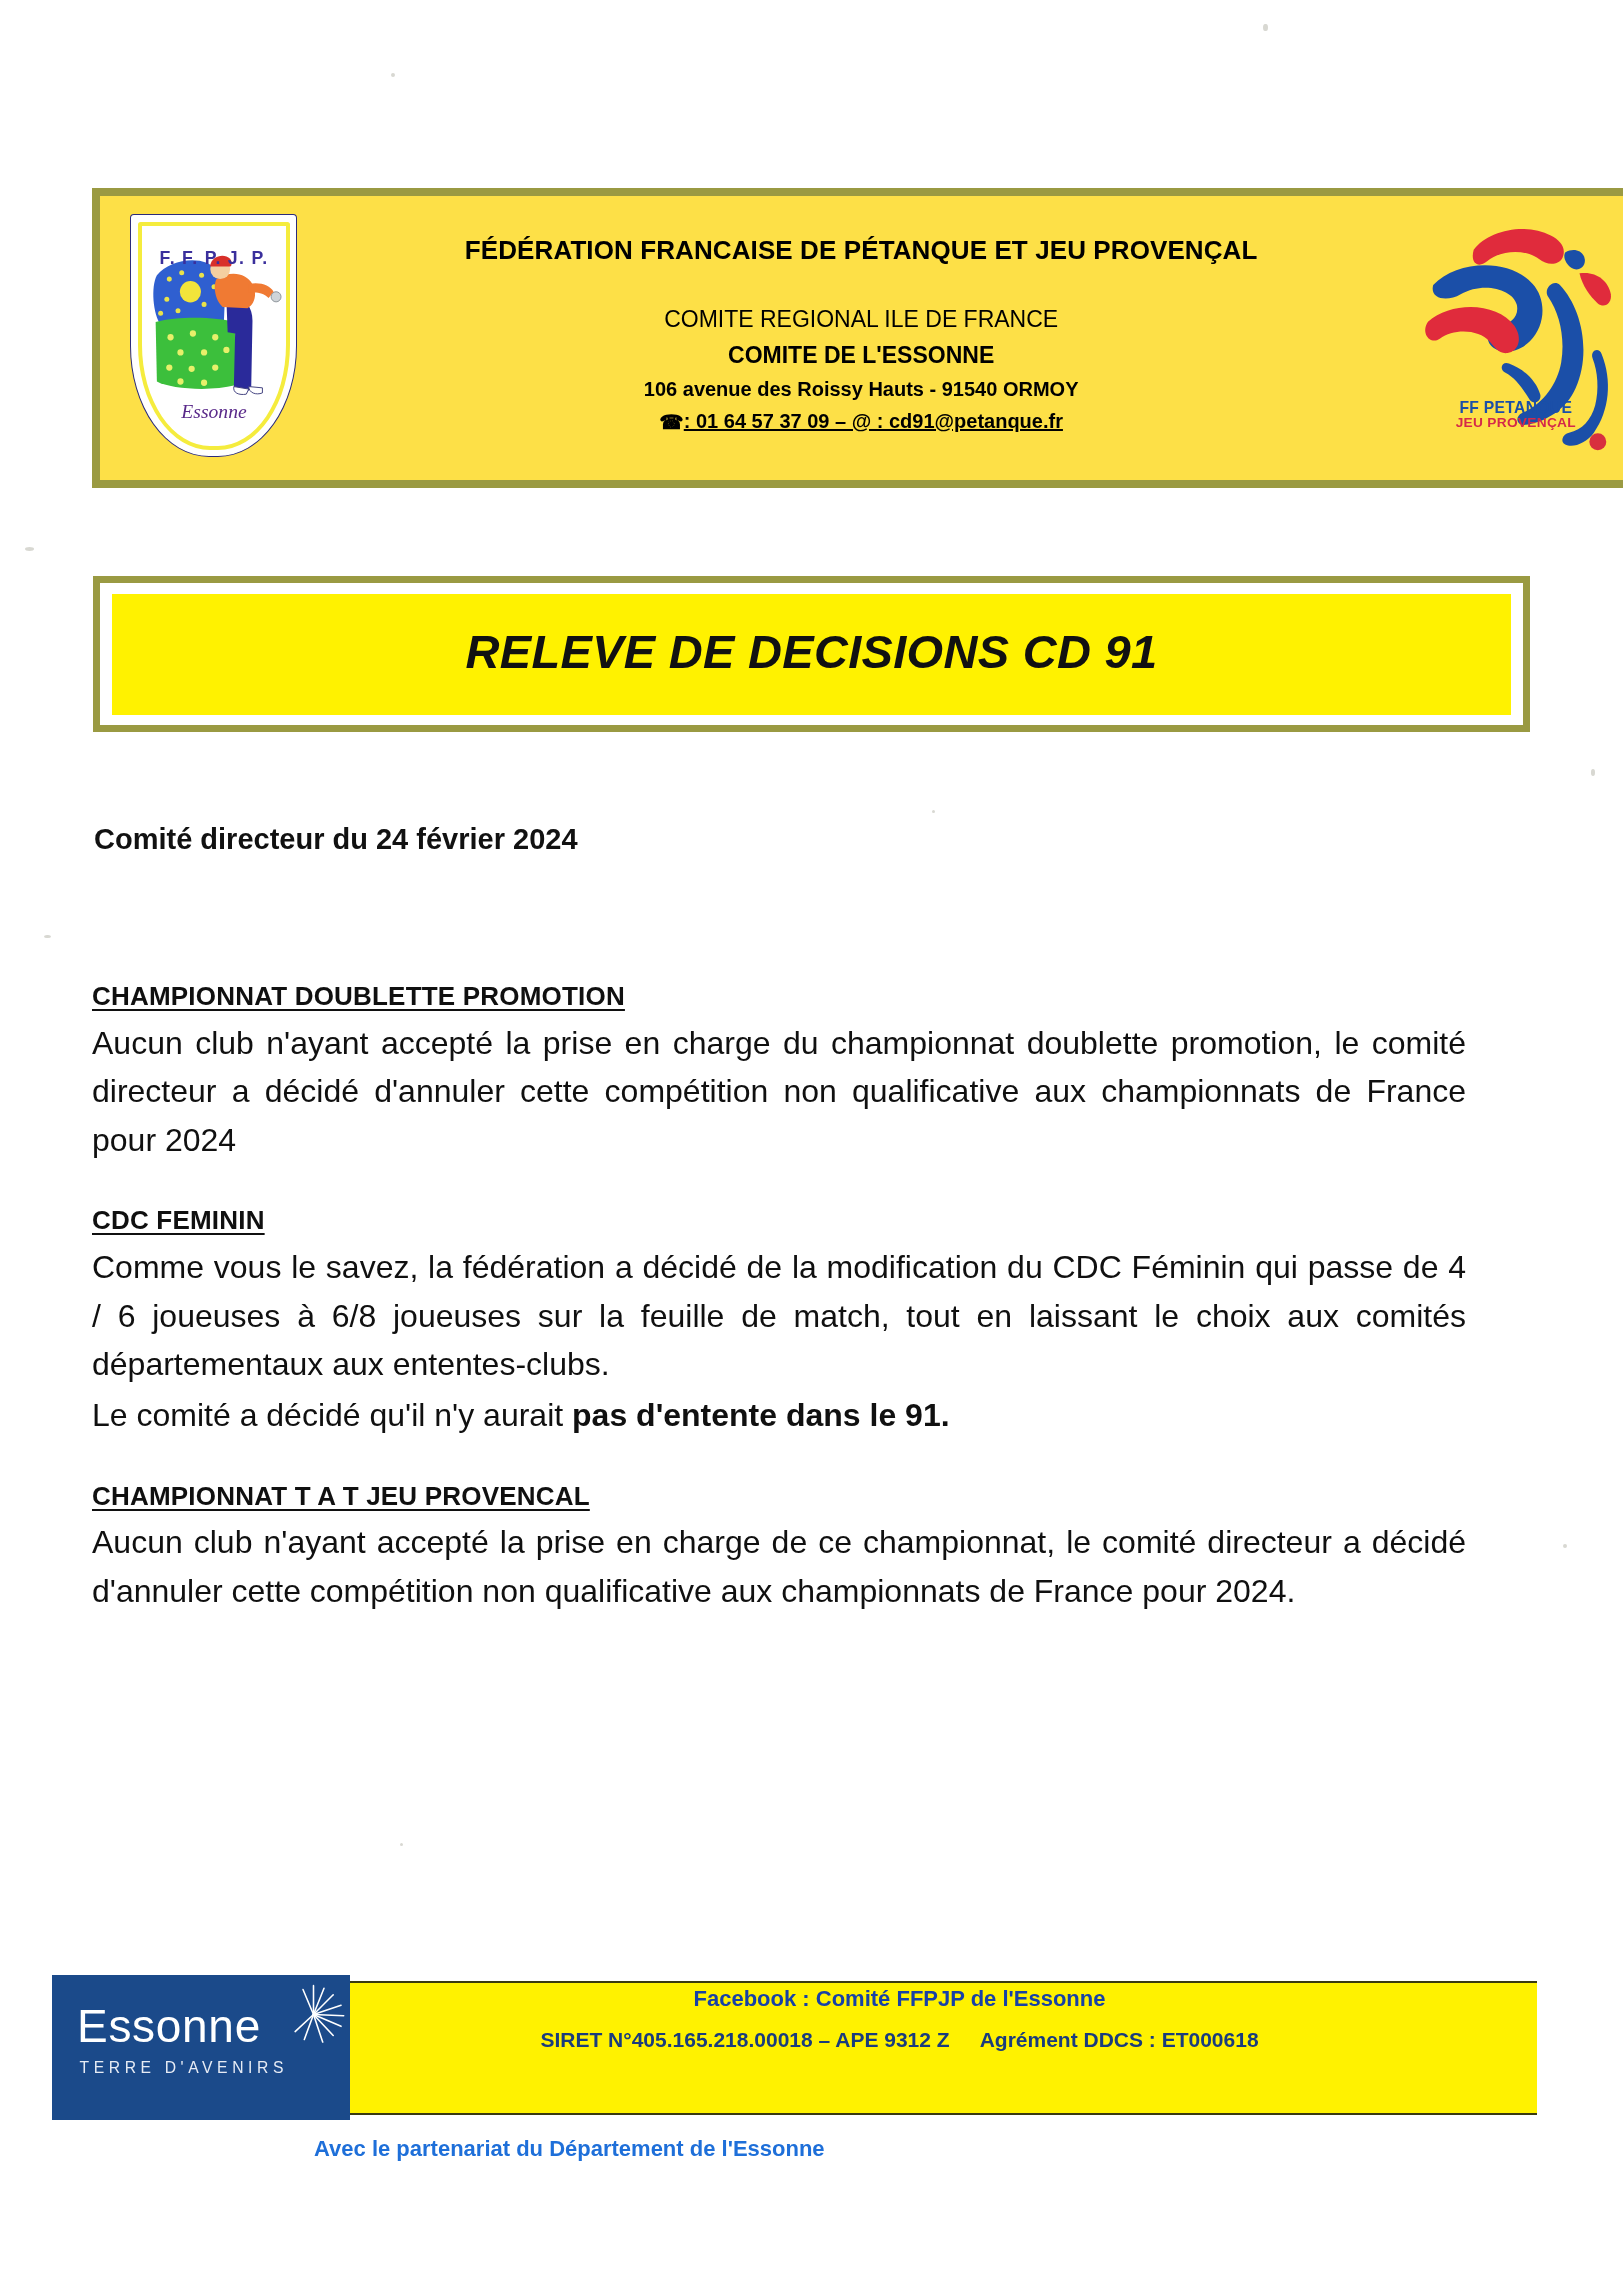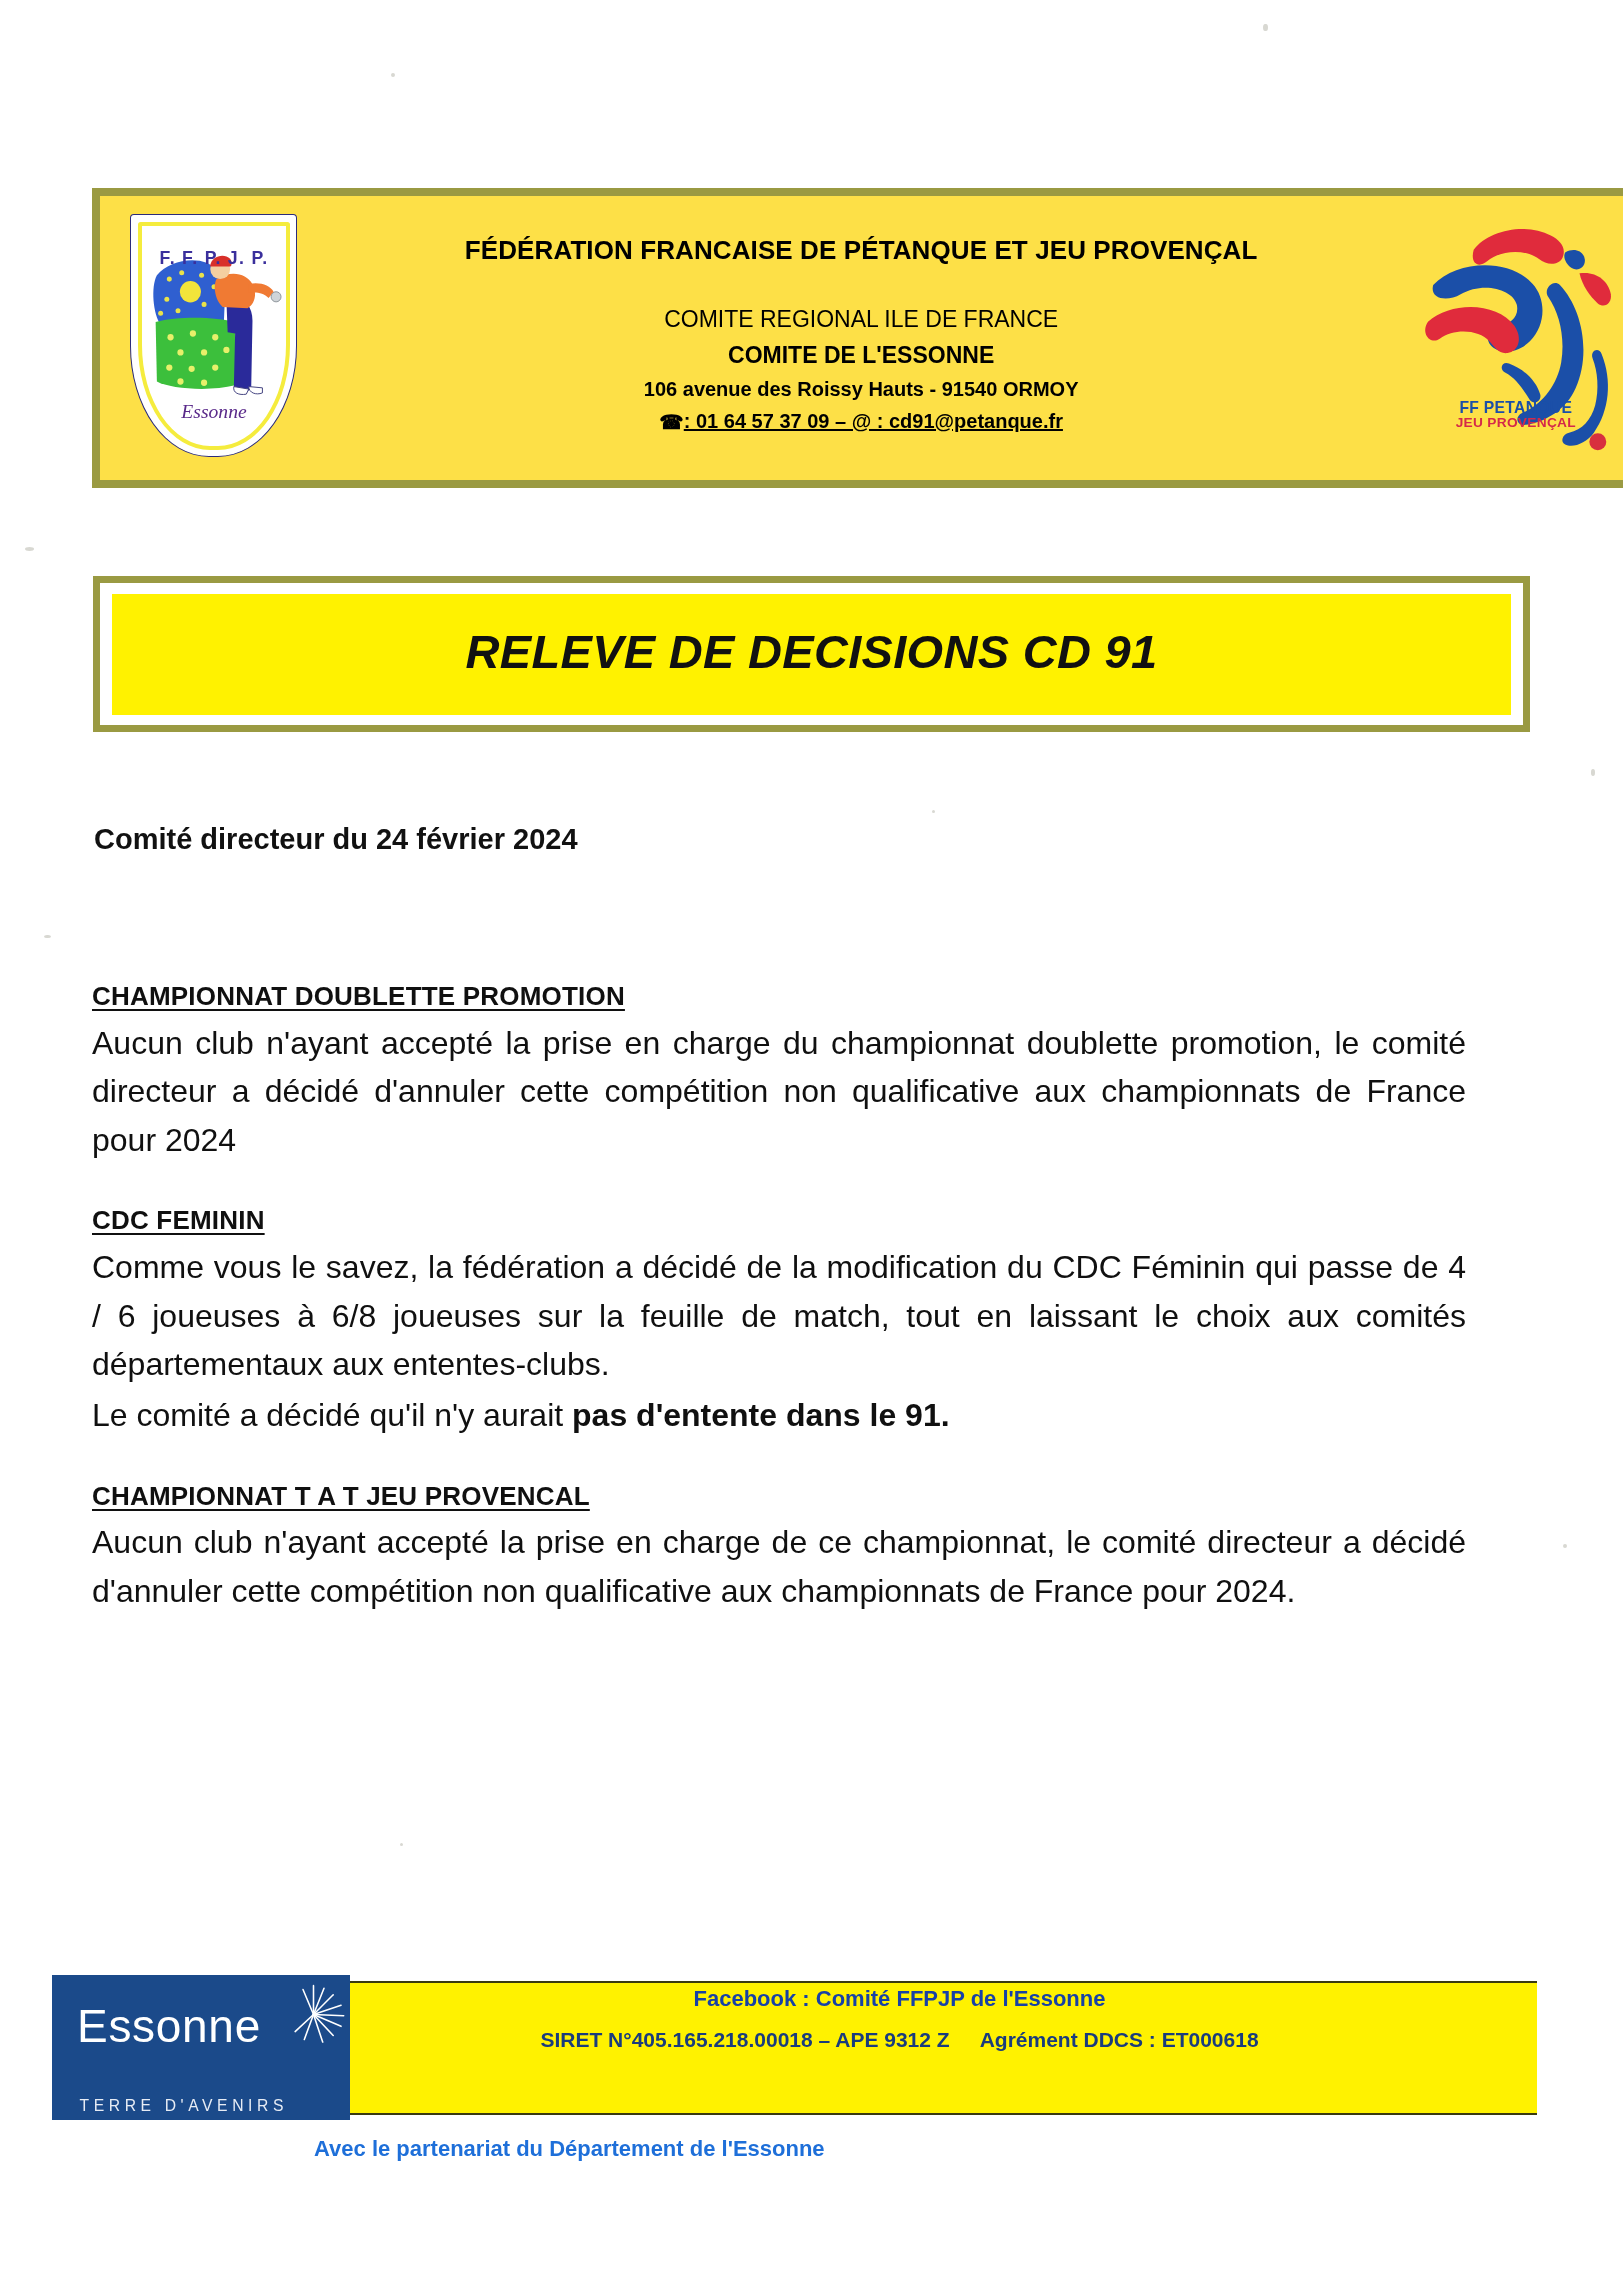--- a/index.html
+++ b/index.html
@@ -274,21 +274,20 @@
     height: 63px;
   }
   .essonne-sub {
     position: absolute;
     left: 27.5px;
     top: 84px;
     font-size: 15.7px;
     color: #e7ecf5;
     letter-spacing: 4.6px;
     font-family: "Liberation Sans", sans-serif;
-    margin-top: 38px;
   }
   .fb-line {
     position: absolute;
     left: 314px;
     top: 11.8px;
     width: 1171px;
     text-align: center;
     font-size: 22px;
     font-weight: bold;
     color: #1741a6;

